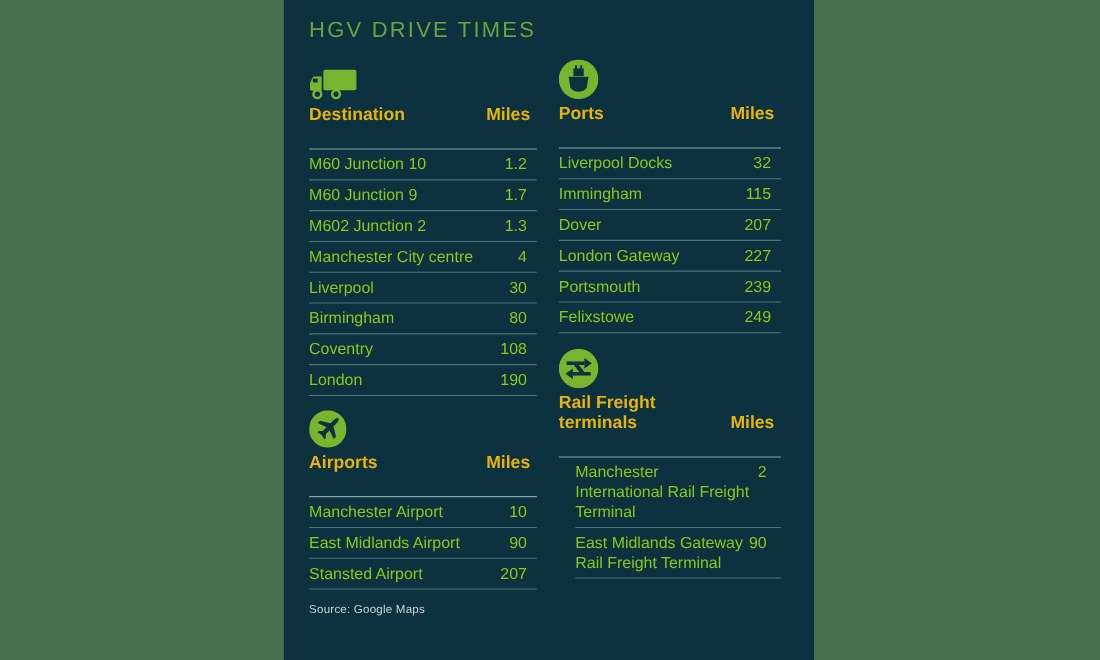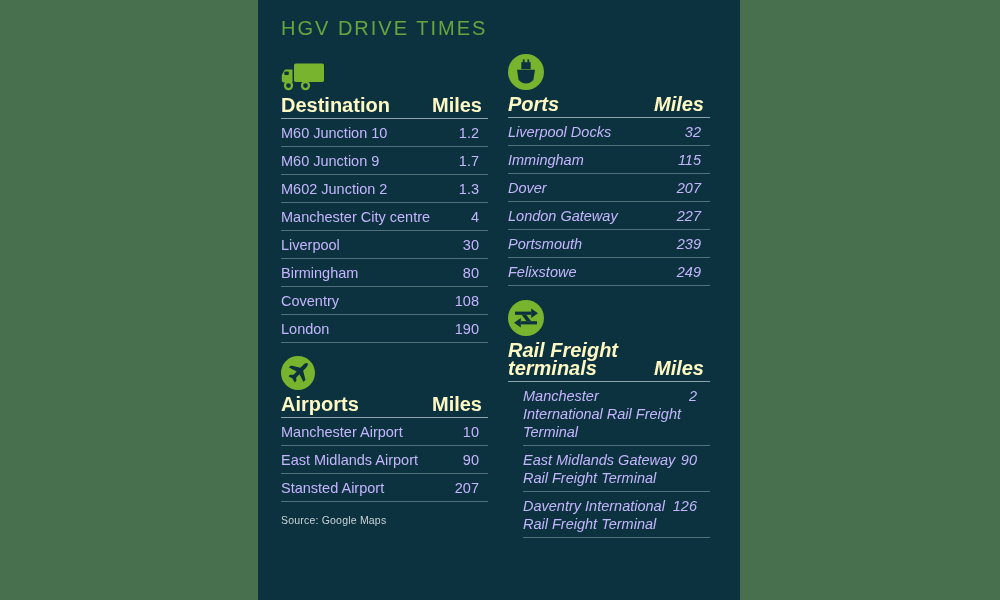--- a/index.html
+++ b/index.html
@@ -2,40 +2,40 @@
 <html><head>
 <meta charset="utf-8">
 <style>
   * { margin:0; padding:0; box-sizing:border-box; }
   html,body { width:1000px; height:600px; overflow:hidden; }
   body { font-family:"Liberation Sans","DejaVu Sans",sans-serif; }
   .stage { position:relative; width:1000px; height:600px; background:#48704f; }
   .panel { position:absolute; left:258px; top:0; width:482px; height:600px;
            background:#0c3240; display:flex; align-items:flex-start; }
   .col-left  { width:207px; margin-left:23px; }
-  .col-right { width:202px; margin-left:20px;font-style:italic; }
+  .col-right { width:202px; margin-left:20px; }
 
   h1.title { margin-top:16px; font-size:20px; line-height:24px; font-weight:400;
              letter-spacing:2px; color:#68a63d; }
 
   .icon-wrap { line-height:0; }
   .icon-truck { margin-top:22px; }
   .icon-ship  { margin-top:54px; }
   .icon-plane { margin-top:13px; }
   .icon-rail  { margin-top:14px; }
 
   .thead { display:flex; justify-content:space-between; align-items:flex-end;
-           margin-top:5px; padding-bottom:4px;
+           margin-top:5px; padding-bottom:21px;
            border-bottom:1px solid rgba(232,240,242,0.6);
-           color:#fef9c3; font-weight:bold; font-size:20px; line-height:18px; }
+           color:#eab308; font-weight:bold; font-size:16px; line-height:18px; }
   .thead .tmilesh { padding-right:6px; }
 
   .trow { display:flex; justify-content:space-between; align-items:center;
           padding:4.5px 0; border-bottom:1px solid rgba(232,240,242,0.33);
-          color:#c4b5fd; font-size:14.5px; line-height:18px; }
+          color:#84cc16; font-size:14.5px; line-height:18px; }
   .trow .tmiles { padding-right:9px; white-space:nowrap; }
 
   .rows-rail .trow { align-items:flex-start;margin-left:15px; }
   .rows-rail .tlabel { max-width:158px; }
   .rows-rail .tmiles { padding-right:13px; }
 
   .source { margin-top:12px; font-size:10.5px; color:#c9d4d6; letter-spacing:0.2px; }
 </style>
 </head>
 <body>
@@ -190,22 +190,18 @@
         </div>
         <div class="rows rows-rail">
             <div class="trow">
               <span class="tlabel">Manchester International Rail Freight Terminal</span>
               <span class="tmiles">2</span>
             </div>
             <div class="trow">
               <span class="tlabel">East Midlands Gateway Rail Freight Terminal</span>
               <span class="tmiles">90</span>
             </div>
-            <div class="trow">
-              <span class="tlabel">Daventry International Rail Freight Terminal</span>
-              <span class="tmiles">126</span>
-            </div>
           </div>
       </section>
     </div>
 
   </div>
 </div>
 
 </body></html>

